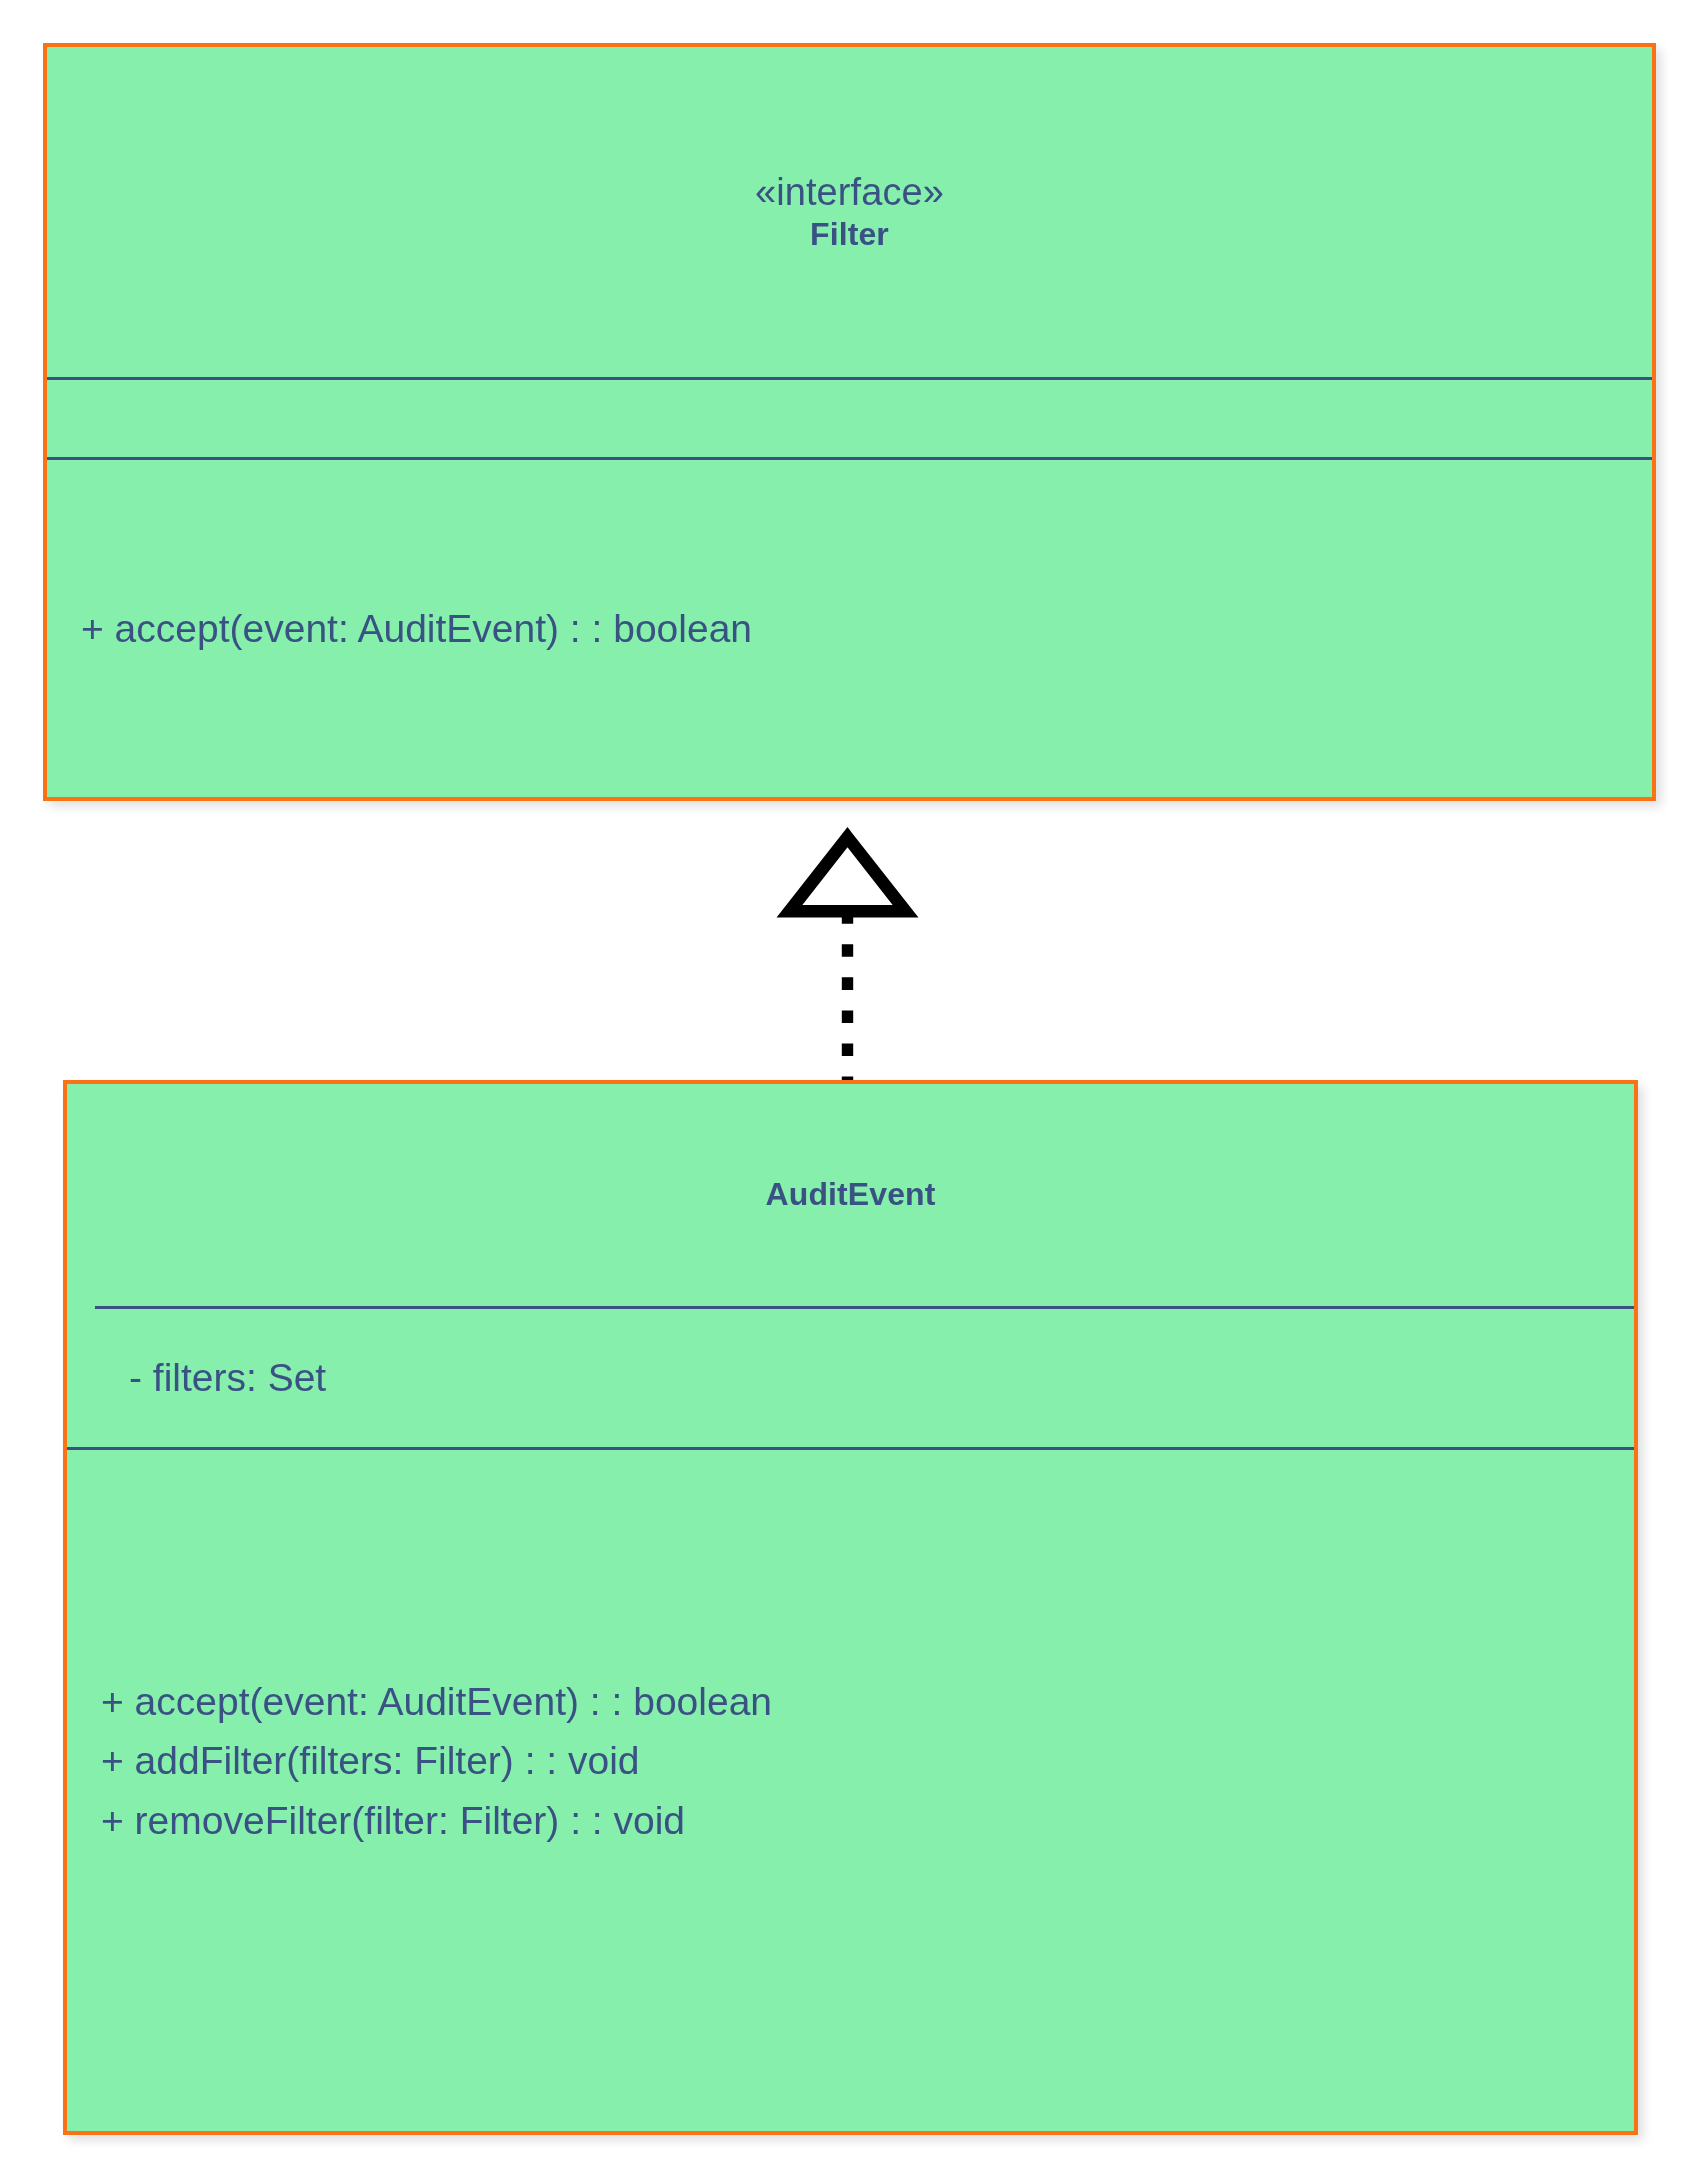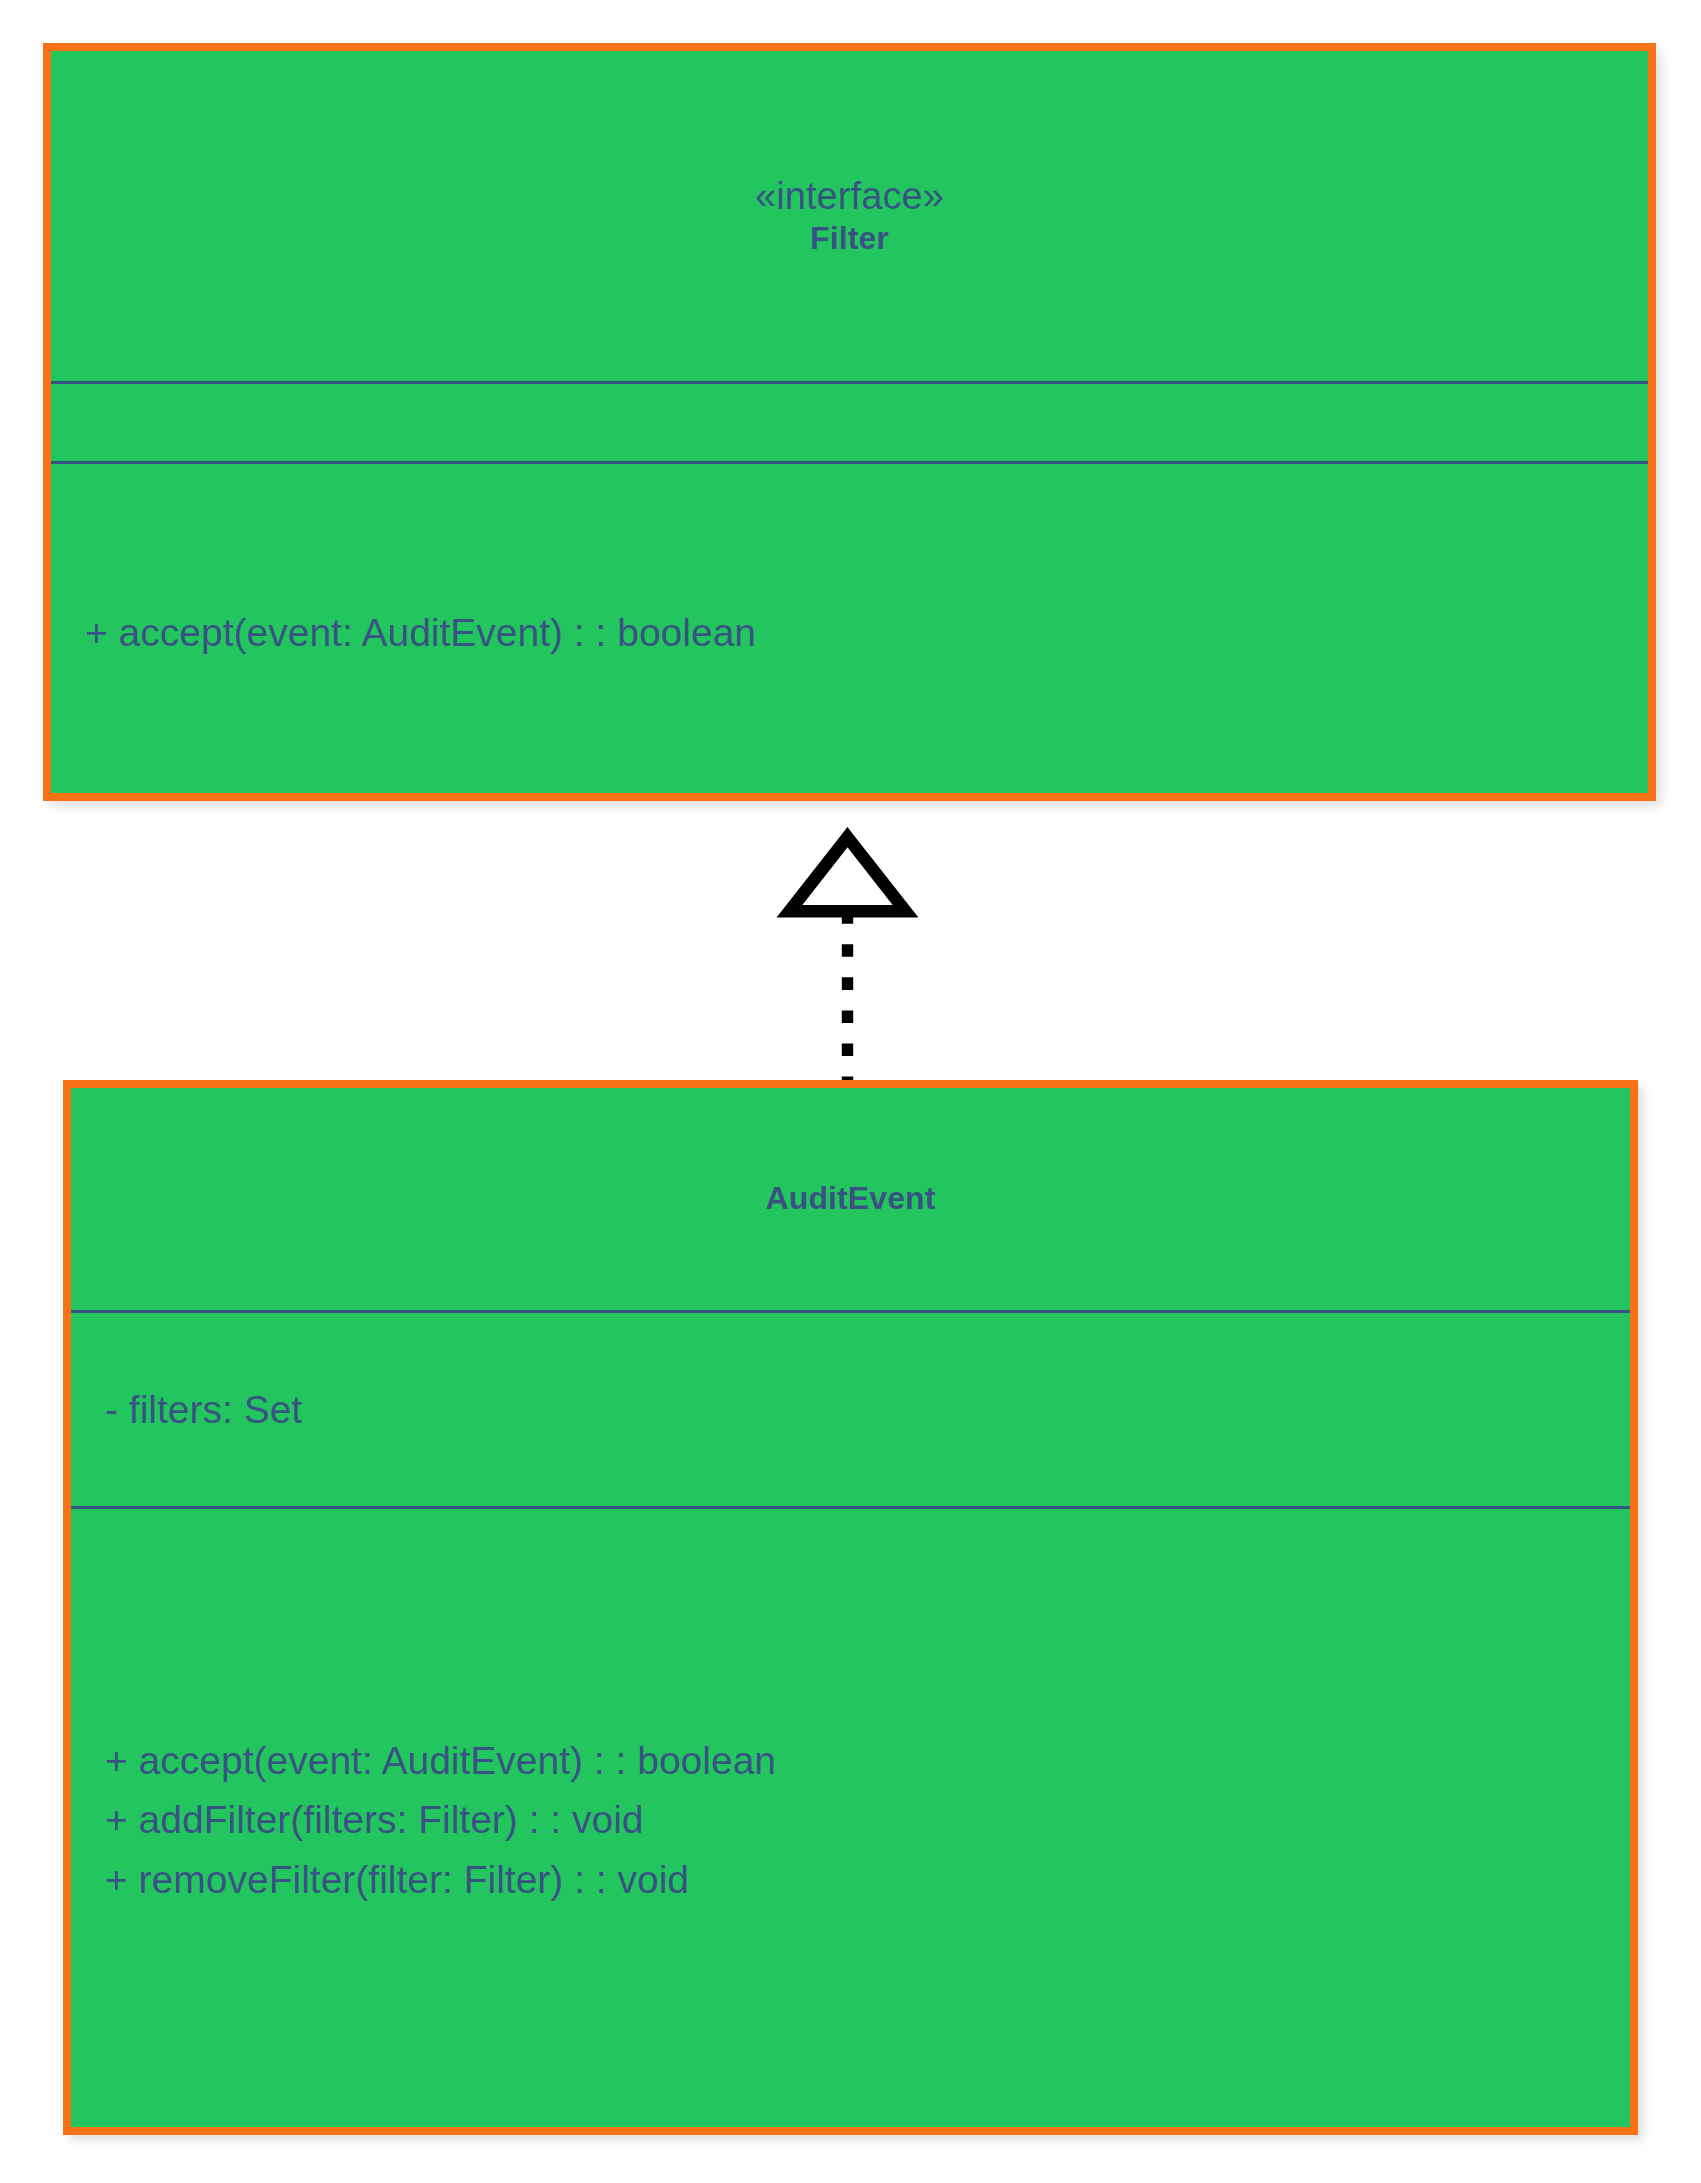--- a/index.html
+++ b/index.html
@@ -17,22 +17,22 @@
 
   .canvas {
     position: absolute;
     inset: 0;
     background: #ffffff;
   }
 
   
   .uml-class {
     position: absolute;
-    background: #22c55e;
-    border: 8px solid #f97316;
+    background: #86efac;
+    border: 4px solid #f97316;
     box-sizing: border-box;
     box-shadow: 5.7px 5.7px 10.2px rgba(0,0,0,0.13);
   }
 
   .compartment {
     box-sizing: border-box;
     position: relative;
   }
   .compartment + .compartment {
     border-top: 3.4px solid #3A5183;
@@ -93,21 +93,21 @@
   #filter-class .c-methods  { height: 341px; }
 
   
   #filterset-class {
     left: 63px;
     top: 1080px;
     width: 1575px;
     height: 1055px;
   }
   #filterset-class .c-header  { height: 222px; }
-  #filterset-class .c-attrs   { height: 196px; }
+  #filterset-class .c-attrs   { height: 141px; margin-left: 28px; }
   #filterset-class .c-methods { height: 625px; }
 
   
   .realization {
     position: absolute;
     left: 762px;
     top: 827px;
     width: 171px;
     height: 262px;
     pointer-events: none;

